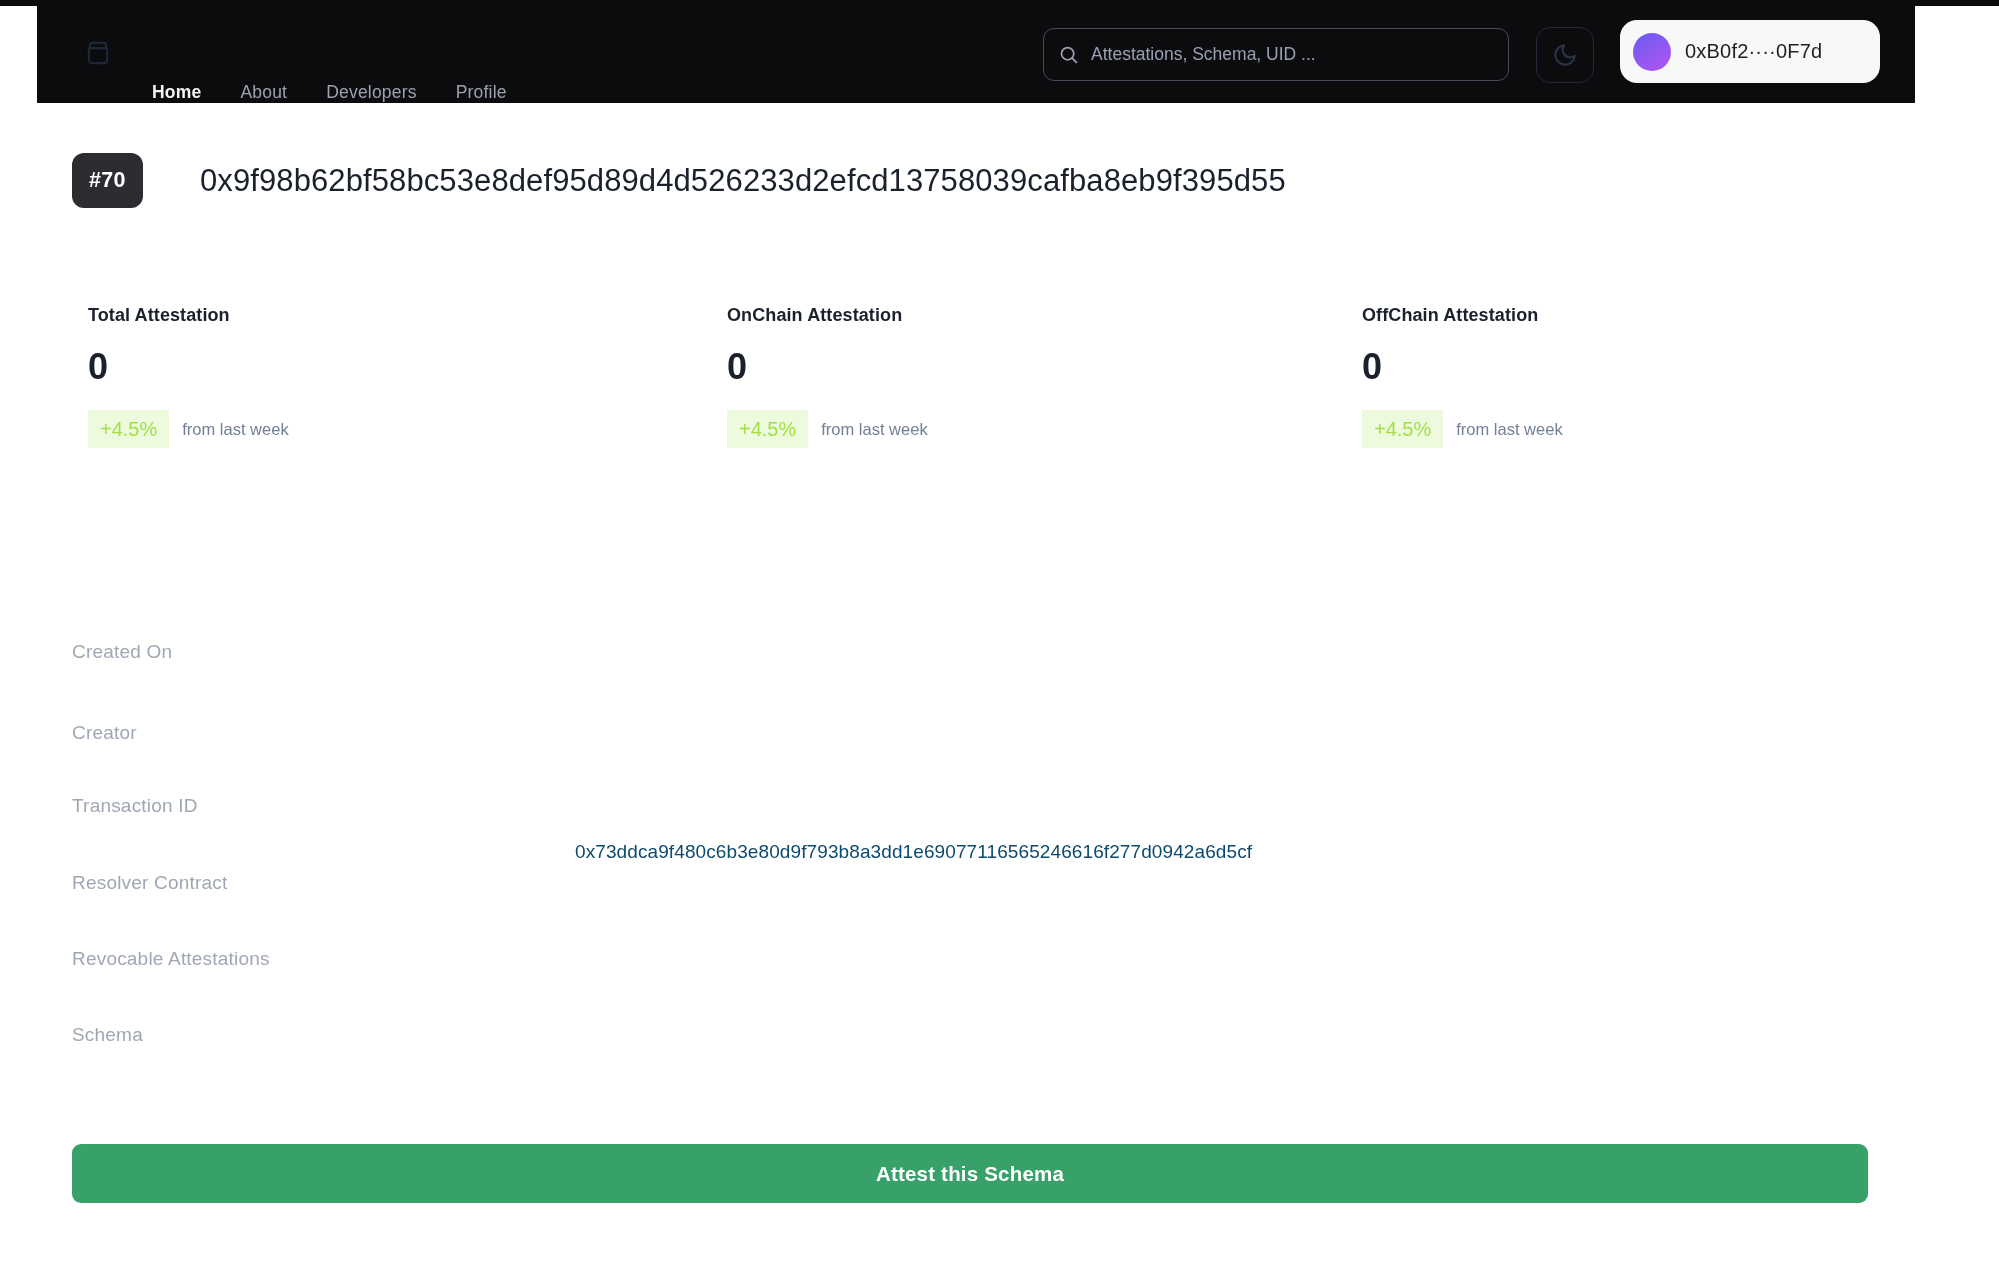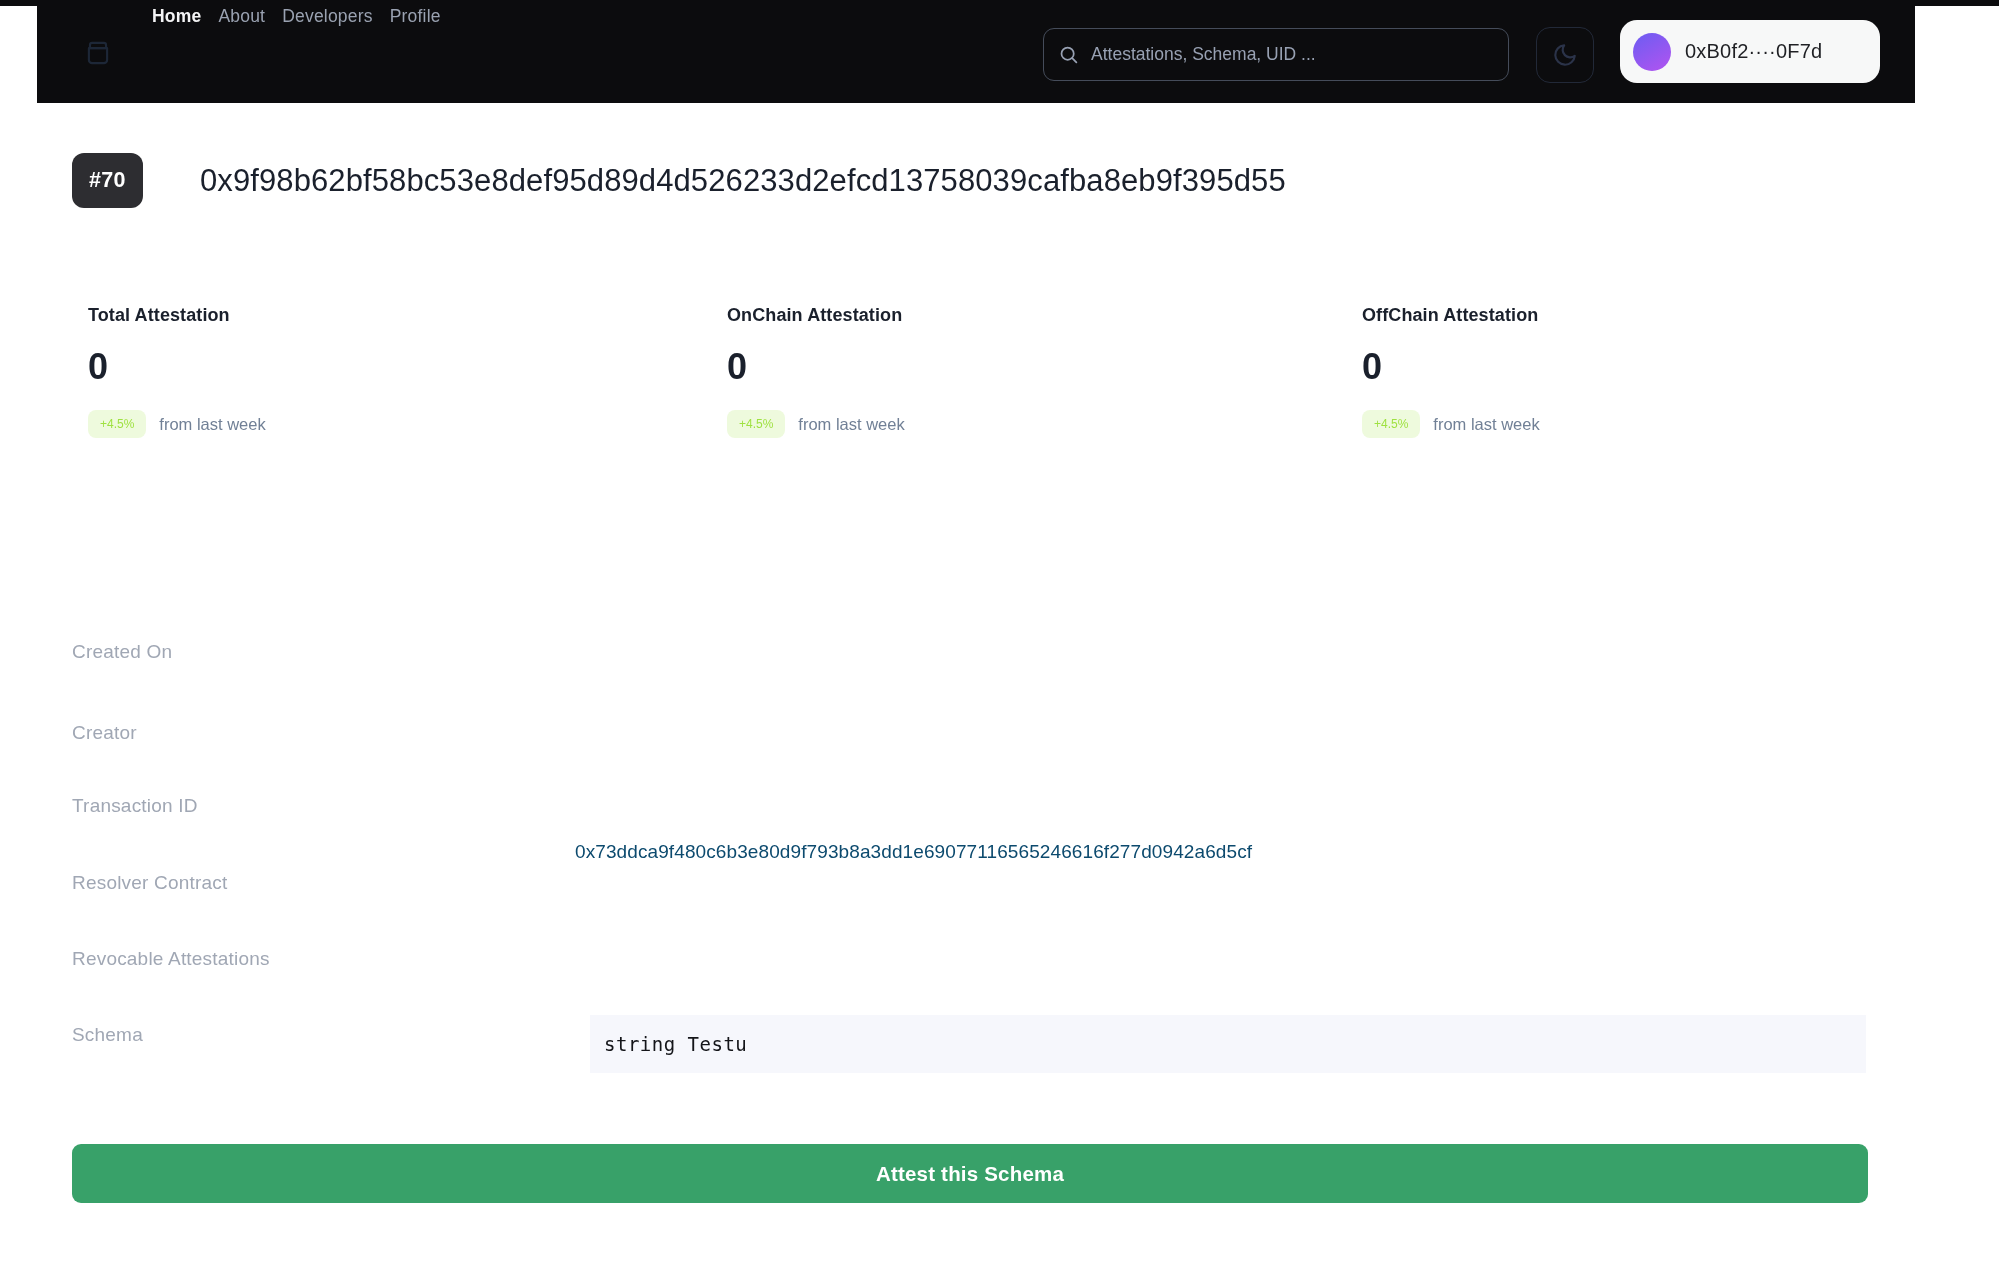--- a/index.html
+++ b/index.html
@@ -21,21 +21,21 @@
   .navbar {
     position: absolute; left: 37px; top: 6px; width: 1878px; height: 97px;
     background: #0c0c0e;
   }
   .brand {
     position: absolute; left: 45px; top: 33px; width: 32px; height: 32px;
     display: flex; align-items: center; justify-content: center; cursor: pointer;
   }
   .nav-links {
     position: absolute; left: 115px; top: 0; height: 97px;
-    display: flex; align-items: flex-start; gap: 17px;
+    display: flex; align-items: flex-end; gap: 39px;
   }
   .nav-link {
     font-size: 17.5px; color: #9aa2b1; font-weight: 400;
     text-decoration: none; cursor: pointer; letter-spacing: 0.2px;
   }
   .nav-link.active { color: #f4f4f5; font-weight: 600; }
 
   .search-box {
     position: absolute; left: 1006px; top: 22px; width: 466px; height: 53px;
     border: 1px solid #454c5a; border-radius: 11px;
@@ -86,22 +86,22 @@
 
   
   .stats {
     position: absolute; left: 88px; top: 305px; width: 1800px;
     display: grid; grid-template-columns: 639px 635px auto;
   }
   .stat-title { font-size: 18px; font-weight: 600; color: #1a202c; letter-spacing: 0.1px; }
   .stat-value { margin-top: 23px; font-size: 36px; font-weight: 700; color: #1a202c; line-height: 1; }
   .stat-delta-row { margin-top: 25px; display: flex; align-items: center; gap: 13px; }
   .delta-pill {
-    background: #eefadd; color: #9fe141; font-size: 12px; font-weight: 500;
-    padding: 7px 12px; border-radius: 8px; line-height: 1.2;
+    background: #eefadd; color: #9fe141; font-size: 20px; font-weight: 500;
+    padding: 7px 12px; border-radius: 0; line-height: 1.2;
   }
   .delta-note { color: #718096; font-size: 16.5px; }
 
   
   .detail-label {
     position: absolute; left: 72px;
     font-size: 19px; color: #a0a7b4; letter-spacing: 0.2px;
   }
   .tx-link {
     position: absolute; left: 575px; top: 841px;
@@ -212,19 +212,16 @@
 
   <div class="detail-label" style="top:641px;">Created On</div>
   <div class="detail-label" style="top:722px;">Creator</div>
   <div class="detail-label" style="top:795px;">Transaction ID</div>
   <div class="detail-label" style="top:872px;">Resolver Contract</div>
   <div class="detail-label" style="top:948px;">Revocable Attestations</div>
   <div class="detail-label" style="top:1024px;">Schema</div>
 
   <a class="tx-link">0x73ddca9f480c6b3e80d9f793b8a3dd1e69077116565246616f277d0942a6d5cf</a>
 
-  <div class="code-block">
-    <code>string Testu</code>
-  </div>
 
   <button class="attest-btn">Attest this Schema</button>
 
 </div>
 
 </body></html>

